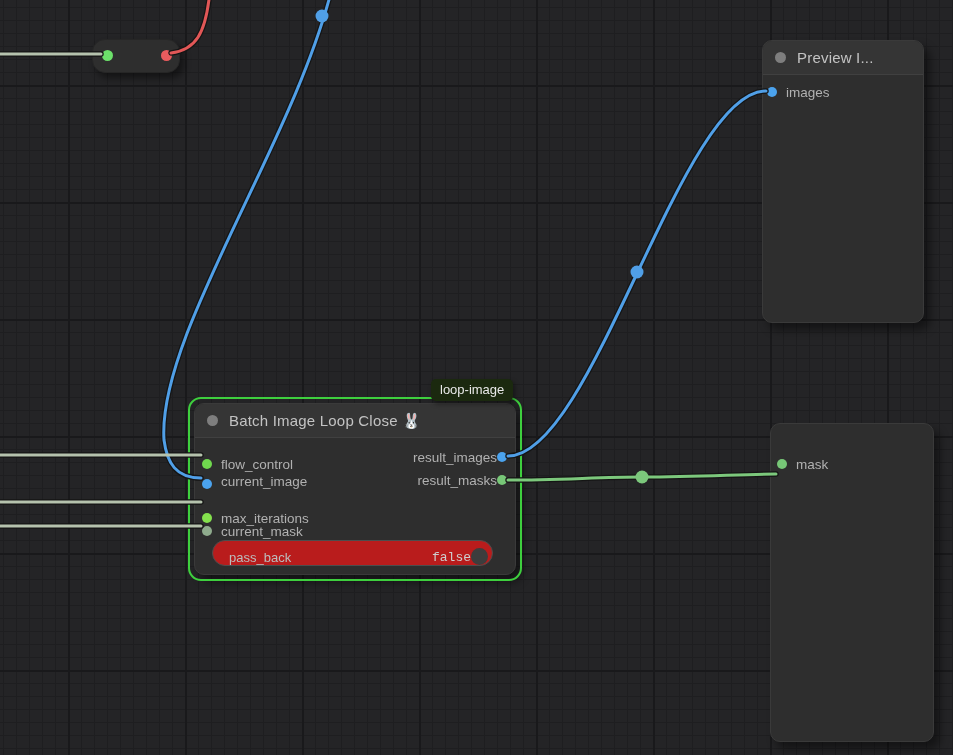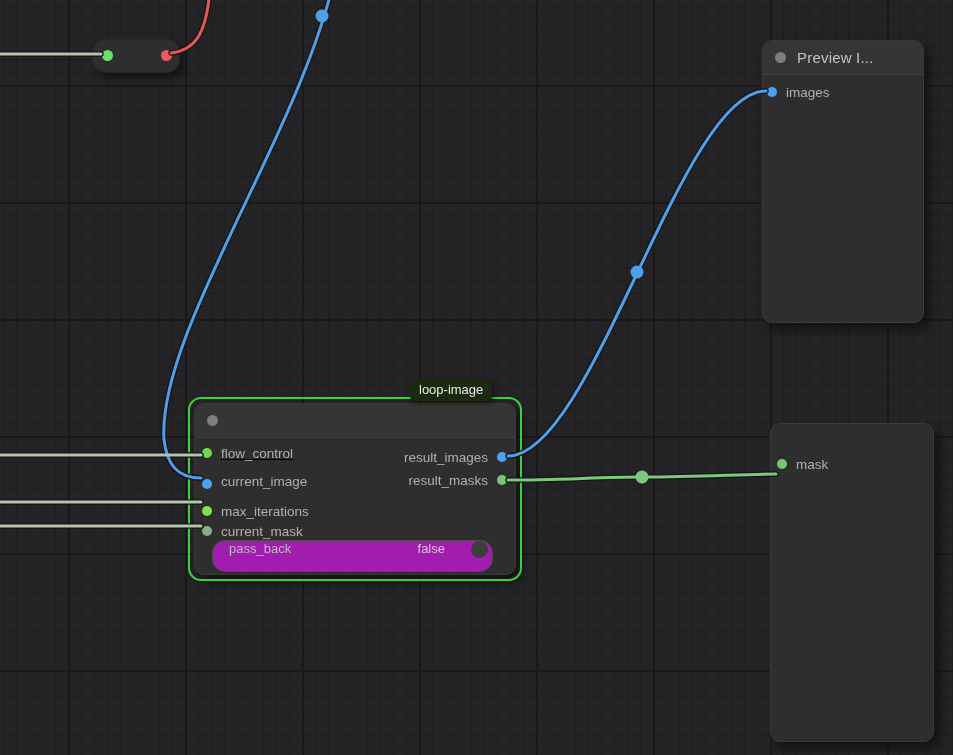--- a/index.html
+++ b/index.html
@@ -19,37 +19,37 @@
     position:absolute;background:#2e2e2e;border:1px solid #3a3a3a;border-radius:10px;
     box-shadow:6px 7px 10px rgba(0,0,0,.45);z-index:2;box-sizing:border-box;
   }
   .node-header{
     height:33px;display:flex;align-items:center;padding:0 12px;background:#353535;
     border-radius:9px 9px 0 0;border-bottom:1px solid #404040;
   }
   .hdot{width:11px;height:11px;border-radius:50%;margin-right:11px;flex:none;}
   .ntitle{font-size:15px;color:#c3c3c3;white-space:nowrap;overflow:hidden;letter-spacing:.2px;}
   .in-port{position:absolute;left:7px;display:flex;align-items:center;gap:9px;height:20px;}
-  .out-port{position:absolute;right:8px;display:flex;flex-direction:row-reverse;align-items:center;gap:9px;height:20px;}
+  .out-port{position:absolute;right:8px;display:flex;flex-direction:row-reverse;align-items:center;height:20px;}
   .pdot{width:10px;height:10px;border-radius:50%;flex:none;}
   .plabel{font-size:13.5px;color:#b1b1b1;white-space:nowrap;}
   .widget{
-    position:absolute;left:17px;top:136px;width:281px;height:32px;box-sizing:border-box;
-    border:1px solid #4d4d4d;border-radius:13px;background:#a21caf;
-    display:flex;align-items:flex-start;font-size:13px;color:#bdbdbd;
+    position:absolute;left:17px;top:136px;width:281px;height:26px;box-sizing:border-box;
+    border:1px solid #4d4d4d;border-radius:13px;background:#b91c1c;
+    display:flex;align-items:flex-end;font-size:13px;color:#bdbdbd;
   }
   .wname{margin-left:16px;}
-  .wval{margin-left:auto;margin-right:26px;color:#cecece;}
+  .wval{margin-left:auto;margin-right:0;color:#cecece;font-family:Liberation Mono, monospace;}
   .wknob{width:17px;height:17px;border-radius:50%;background:#3d3d3d;margin-right:4px;flex:none;}
   .selection-outline{
     position:absolute;left:188px;top:397px;width:334px;height:184px;box-sizing:border-box;
     border:2px solid #3ecf3e;border-radius:13px;z-index:4;pointer-events:none;
   }
   .link-badge{
-    position:absolute;left:410px;top:379px;z-index:5;
+    position:absolute;left:431px;top:379px;z-index:5;
     background:#1b290f;color:#e9e9e9;font-size:13px;padding:3px 9px 4px;border-radius:5px;
     box-shadow:2px 3px 5px rgba(0,0,0,.4);
   }
   .collapsed-node{
     position:absolute;left:92px;top:39px;width:86px;height:32px;background:#2e2e2e;
     border:1px solid #262626;border-radius:13px;box-shadow:4px 5px 7px rgba(0,0,0,.45);z-index:2;
   }
   .cdot{position:absolute;width:11px;height:11px;border-radius:50%;top:10px;}
   svg.wires{position:absolute;left:0;top:0;z-index:6;pointer-events:none;}
   .wire-under{fill:none;stroke:#151515;stroke-width:5.5px;stroke-linecap:round;}
@@ -65,35 +65,36 @@
   <div class="link-badge">loop-image</div>
 
   <div class="collapsed-node">
     <span class="cdot" style="left: 9px; background-color: rgb(108, 224, 106);"></span>
     <span class="cdot" style="left: 68px; background-color: rgb(234, 91, 94);"></span>
   </div>
 
   <div class="node" style="left:194px;top:403px;width:322px;height:172px;">
     <div class="node-header">
       <span class="hdot" style="background-color: rgb(126, 126, 126);"></span>
+      <span class="ntitle">Batch Image Loop Close 🐰</span>
     </div>
 
-    <div class="in-port" style="top:39px;text-decoration:underline;">
+    <div class="in-port" style="top:50px;">
       <span class="pdot" style="background-color: rgb(112, 216, 78);"></span>
       <span class="plabel">flow_control</span>
     </div>
     <div class="in-port" style="top:65px;align-items:flex-end;">
       <span class="pdot" style="background-color: rgb(75, 163, 238);"></span>
       <span class="plabel">current_image</span>
     </div>
     <div class="in-port" style="top:89px;margin-top:28px;">
       <span class="pdot" style="background-color: rgb(143, 171, 141);"></span>
       <span class="plabel">current_mask</span>
     </div>
-    <div class="in-port" style="top:97px;text-align:center;">
+    <div class="in-port" style="top:104px;text-align:center;">
       <span class="pdot" style="background-color: rgb(132, 225, 77);"></span>
       <span class="plabel">max_iterations</span>
     </div>
 
     <div class="out-port" style="top:43px;">
       <span class="pdot" style="background-color: rgb(75, 163, 238);"></span>
       <span class="plabel">result_images</span>
     </div>
     <div class="out-port" style="top:66px;">
       <span class="pdot" style="background-color: rgb(119, 199, 119);"></span>

